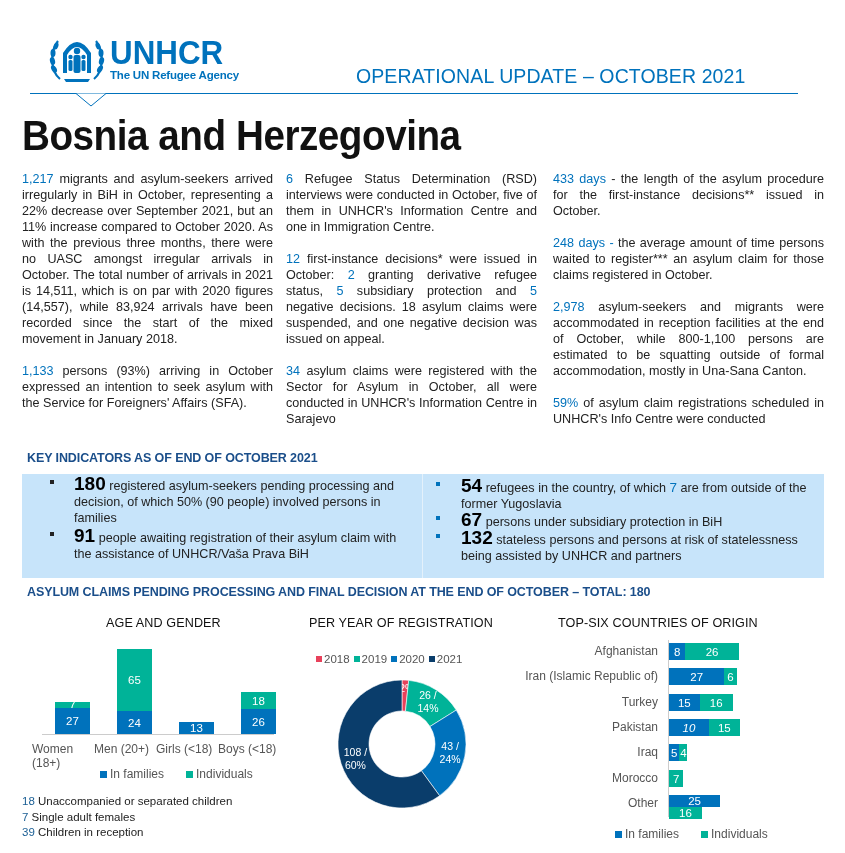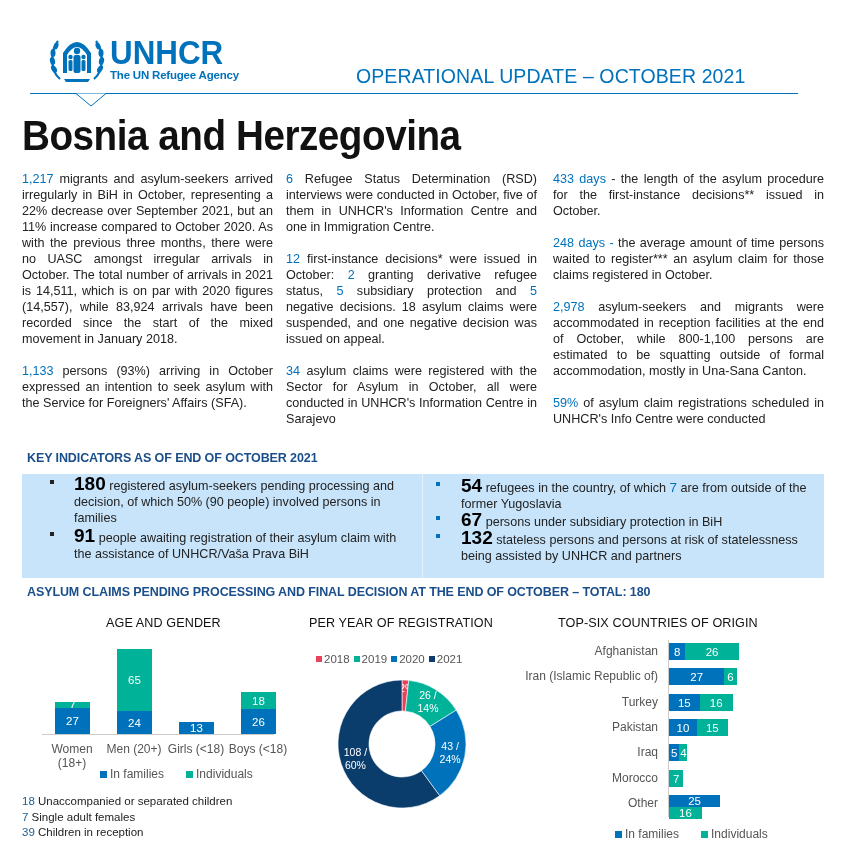--- a/index.html
+++ b/index.html
@@ -44,21 +44,21 @@
   .chart-title { font-size: 12.6px; color: #111; letter-spacing: 0.1px; }
   .ag-title { left: 106px; top: 616px; }
   .py-title { left: 309px; top: 616px; }
   .tc-title { left: 558px; top: 616px; }
 
   .bar-base { left: 42px; top: 734px; width: 232px; height: 1px; background: #ccc; }
   .bar { position: absolute; width: 35px; display: flex; flex-direction: column; }
   .seg { color: #fff; font-size: 11.5px; display: flex; align-items: center; justify-content: center; }
   .seg-ind { background: #00b398; }
   .seg-fam { background: #0072bc; }
-  .xlabel { font-size: 12px; color: #555; text-align: center; line-height: 14px; }
+  .xlabel { font-size: 12px; color: #555; line-height: 14px; }
   .legend { font-size: 12px; color: #555; display: flex; gap: 22px; align-items: center; }
   .legend .sw { display: inline-block; width: 7px; height: 7px; margin-right: 3px; }
   .sw-fam { background: #0072bc; }
   .sw-ind { background: #00b398; }
   .ag-legend { left: 100px; top: 767px; }
   .ag-notes { left: 22px; top: 794px; font-size: 11.5px; line-height: 15.5px; color: #222; }
   .ag-notes .n { color: #1a5e94; }
 
   .py-legend { left: 316px; top: 653px; font-size: 11.5px; color: #555; display: flex; gap: 4px; }
   .py-legend .sw { display: inline-block; width: 6px; height: 6px; margin-right: 2px; vertical-align: 1px; }
@@ -209,21 +209,21 @@
     <div class="tc-seg" style="background: rgb(0, 114, 188); width: 55.35px;">27</div>
     <div class="tc-seg" style="background: rgb(0, 179, 152); width: 12.3px;">6</div>
   </div>
 <div class="abs" style="right: 187px; top: 695px; font-size: 12px; color: rgb(85, 85, 85); white-space: nowrap;">Turkey</div>
 <div class="tc-bars" style="top: 694px; position: absolute;">
     <div class="tc-seg" style="background: rgb(0, 114, 188); width: 30.75px;">15</div>
     <div class="tc-seg" style="background: rgb(0, 179, 152); width: 32.8px;">16</div>
   </div>
 <div class="abs" style="right: 187px; top: 720px; font-size: 12px; color: rgb(85, 85, 85); white-space: nowrap;">Pakistan</div>
 <div class="tc-bars" style="top: 719px; position: absolute;">
-    <div class="tc-seg" style="background: rgb(0, 114, 188); width: 28px;">10</div>
+    <div class="tc-seg" style="background: rgb(0, 114, 188); width: 40px; font-style: italic;">10</div>
     <div class="tc-seg" style="background: rgb(0, 179, 152); width: 30.75px;">15</div>
   </div>
 <div class="abs" style="right: 187px; top: 745px; font-size: 12px; color: rgb(85, 85, 85); white-space: nowrap;">Iraq</div>
 <div class="tc-bars" style="top: 744px; position: absolute;">
     <div class="tc-seg" style="background: rgb(0, 114, 188); width: 10.25px;">5</div>
     <div class="tc-seg" style="background: rgb(0, 179, 152); width: 8.2px;">4</div>
   </div>
 <div class="abs" style="right: 187px; top: 771px; font-size: 12px; color: rgb(85, 85, 85); white-space: nowrap;">Morocco</div>
 <div class="tc-bars" style="top: 770px; position: absolute;">
     <div class="tc-seg" style="background: rgb(0, 179, 152); width: 14.35px;">7</div>

